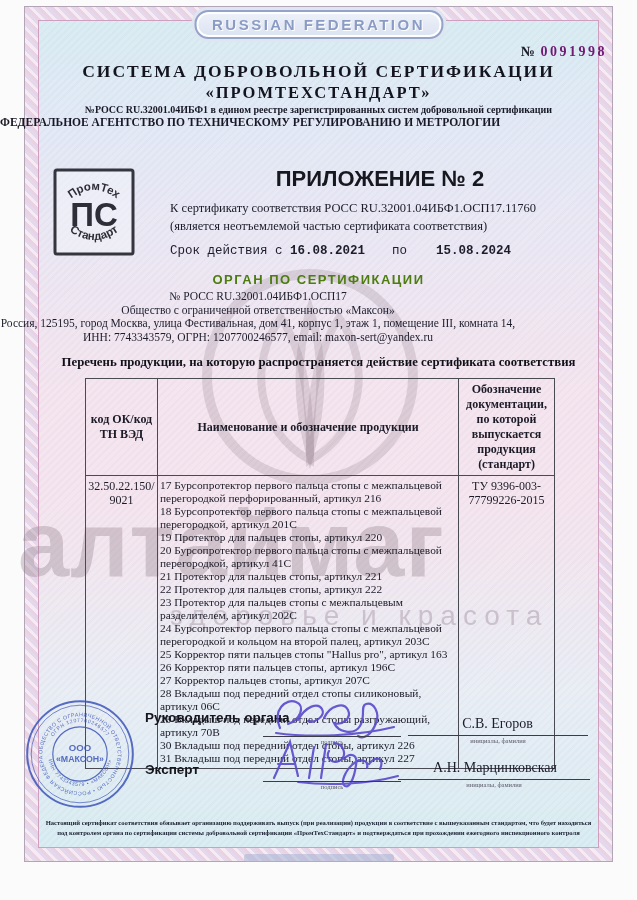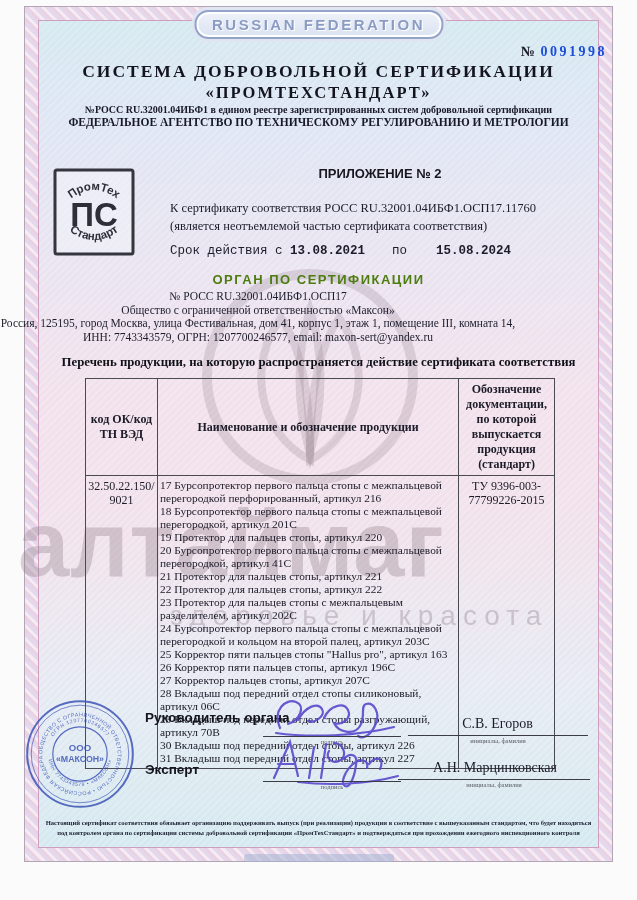--- a/index.html
+++ b/index.html
@@ -26,33 +26,33 @@
   .wm-slogan { position:absolute; left:170px; top:600px; width:460px; white-space:nowrap; overflow:hidden;
     font-family:"Liberation Sans", sans-serif; font-size:28px; letter-spacing:7px;
     color:rgba(152,136,152,0.40); }
   
   .badge { position:absolute; left:50%; transform:translateX(-50%); top:10px;
     font-family:"Liberation Sans", sans-serif; font-weight:bold; font-size:15px;
     letter-spacing:2.5px; color:#8b9cc4; text-shadow:1px 1px 0 #ffffff;
     background:linear-gradient(#eef2f9,#dbe3f1); border:2px solid #94a4c8; border-radius:14px;
     box-shadow:0 0 0 3px #dfe6f2, inset 0 0 0 2px #ffffff; padding:4px 16px; }
   .cert-no { position:absolute; top:44px; right:30px; font-size:14px; font-weight:bold; letter-spacing:1px; }
-  .cert-no .num { color:#1d4ed8; letter-spacing:2.5px; }
+  .cert-no .num { color:#701a75; letter-spacing:2.5px; }
   .t1 { position:absolute; top:61px; left:0; width:637px; text-align:center;
         font-weight:bold; font-size:17.5px; letter-spacing:2px; color:#14141f; }
   .t2 { position:absolute; top:83px; left:0; width:637px; text-align:center;
         font-weight:bold; font-size:16.5px; letter-spacing:2px; color:#14141f; }
   .t3 { position:absolute; top:104px; left:0; width:637px; text-align:center;
         font-weight:bold; font-size:10px; color:#181826; }
-  .t4 { position:absolute; top:116px; left:0; width:637px; text-align:center;
+  .t4 { position:absolute; top:116px; left:0; width:637px; 
         font-weight:bold; font-size:11.5px; color:#181826; }
   
   .logo { position:absolute; left:52px; top:166px; }
   .app-title { position:absolute; left:170px; top:166px; width:420px; text-align:center;
-    font-family:"Liberation Sans", sans-serif; font-weight:bold; font-size:13px; color:#17171f; }
+    font-family:"Liberation Sans", sans-serif; font-weight:bold; font-size:22px; color:#17171f; }
   .app-l1 { position:absolute; left:170px; top:201px; width:440px; font-size:12.5px; }
   .app-l2 { position:absolute; left:170px; top:219px; width:440px; font-size:12.5px; }
   .validity { position:absolute; left:170px; top:244px; width:440px; font-size:12.5px;font-family:Liberation Mono, monospace; }
   .validity .d1 { position:absolute; left:120px; font-weight:bold; }
   .validity .po { position:absolute; left:222px; }
   .validity .d2 { position:absolute; left:266px; font-weight:bold; }
   
   .organ-h { position:absolute; top:272px; left:0; width:637px; text-align:center;
     font-family:"Liberation Sans", sans-serif; font-weight:bold; font-size:13px; letter-spacing:1.5px; color:#4d7c0f; }
   .organ-l { position:absolute; left:0; width:516px; text-align:center; font-size:11.5px; color:#1d1d2c; }
@@ -127,21 +127,21 @@
     <text font-family="Liberation Sans, sans-serif" font-size="11.5" font-weight="bold" fill="#2e2e38">
       <textPath href="#arcBot" startOffset="50%" text-anchor="middle">Стандарт</textPath>
     </text>
   </svg>
 
   <div class="app-title">ПРИЛОЖЕНИЕ № 2</div>
   <div class="app-l1">К сертификату соответствия РОСС RU.32001.04ИБФ1.ОСП17.11760</div>
   <div class="app-l2">(является неотъемлемой частью сертификата соответствия)</div>
   <div class="validity">
     <span>Срок действия с</span>
-    <span class="d1">13.08.2021</span>
+    <span class="d1">16.08.2021</span>
     <span class="po">по</span>
     <span class="d2">15.08.2024</span>
   </div>
 
   <div class="organ-h">ОРГАН ПО СЕРТИФИКАЦИИ</div>
   <div class="organ-l" style="top:290px">№ РОСС RU.32001.04ИБФ1.ОСП17</div>
   <div class="organ-l" style="top:304px">Общество с ограниченной ответственностью «Максон»</div>
   <div class="organ-l" style="top:317px">Россия, 125195, город Москва, улица Фестивальная, дом 41, корпус 1, этаж 1, помещение III, комната 14,</div>
   <div class="organ-l" style="top:331px">ИНН: 7743343579, ОГРН: 1207700246577, email: maxon-sert@yandex.ru</div>
 

